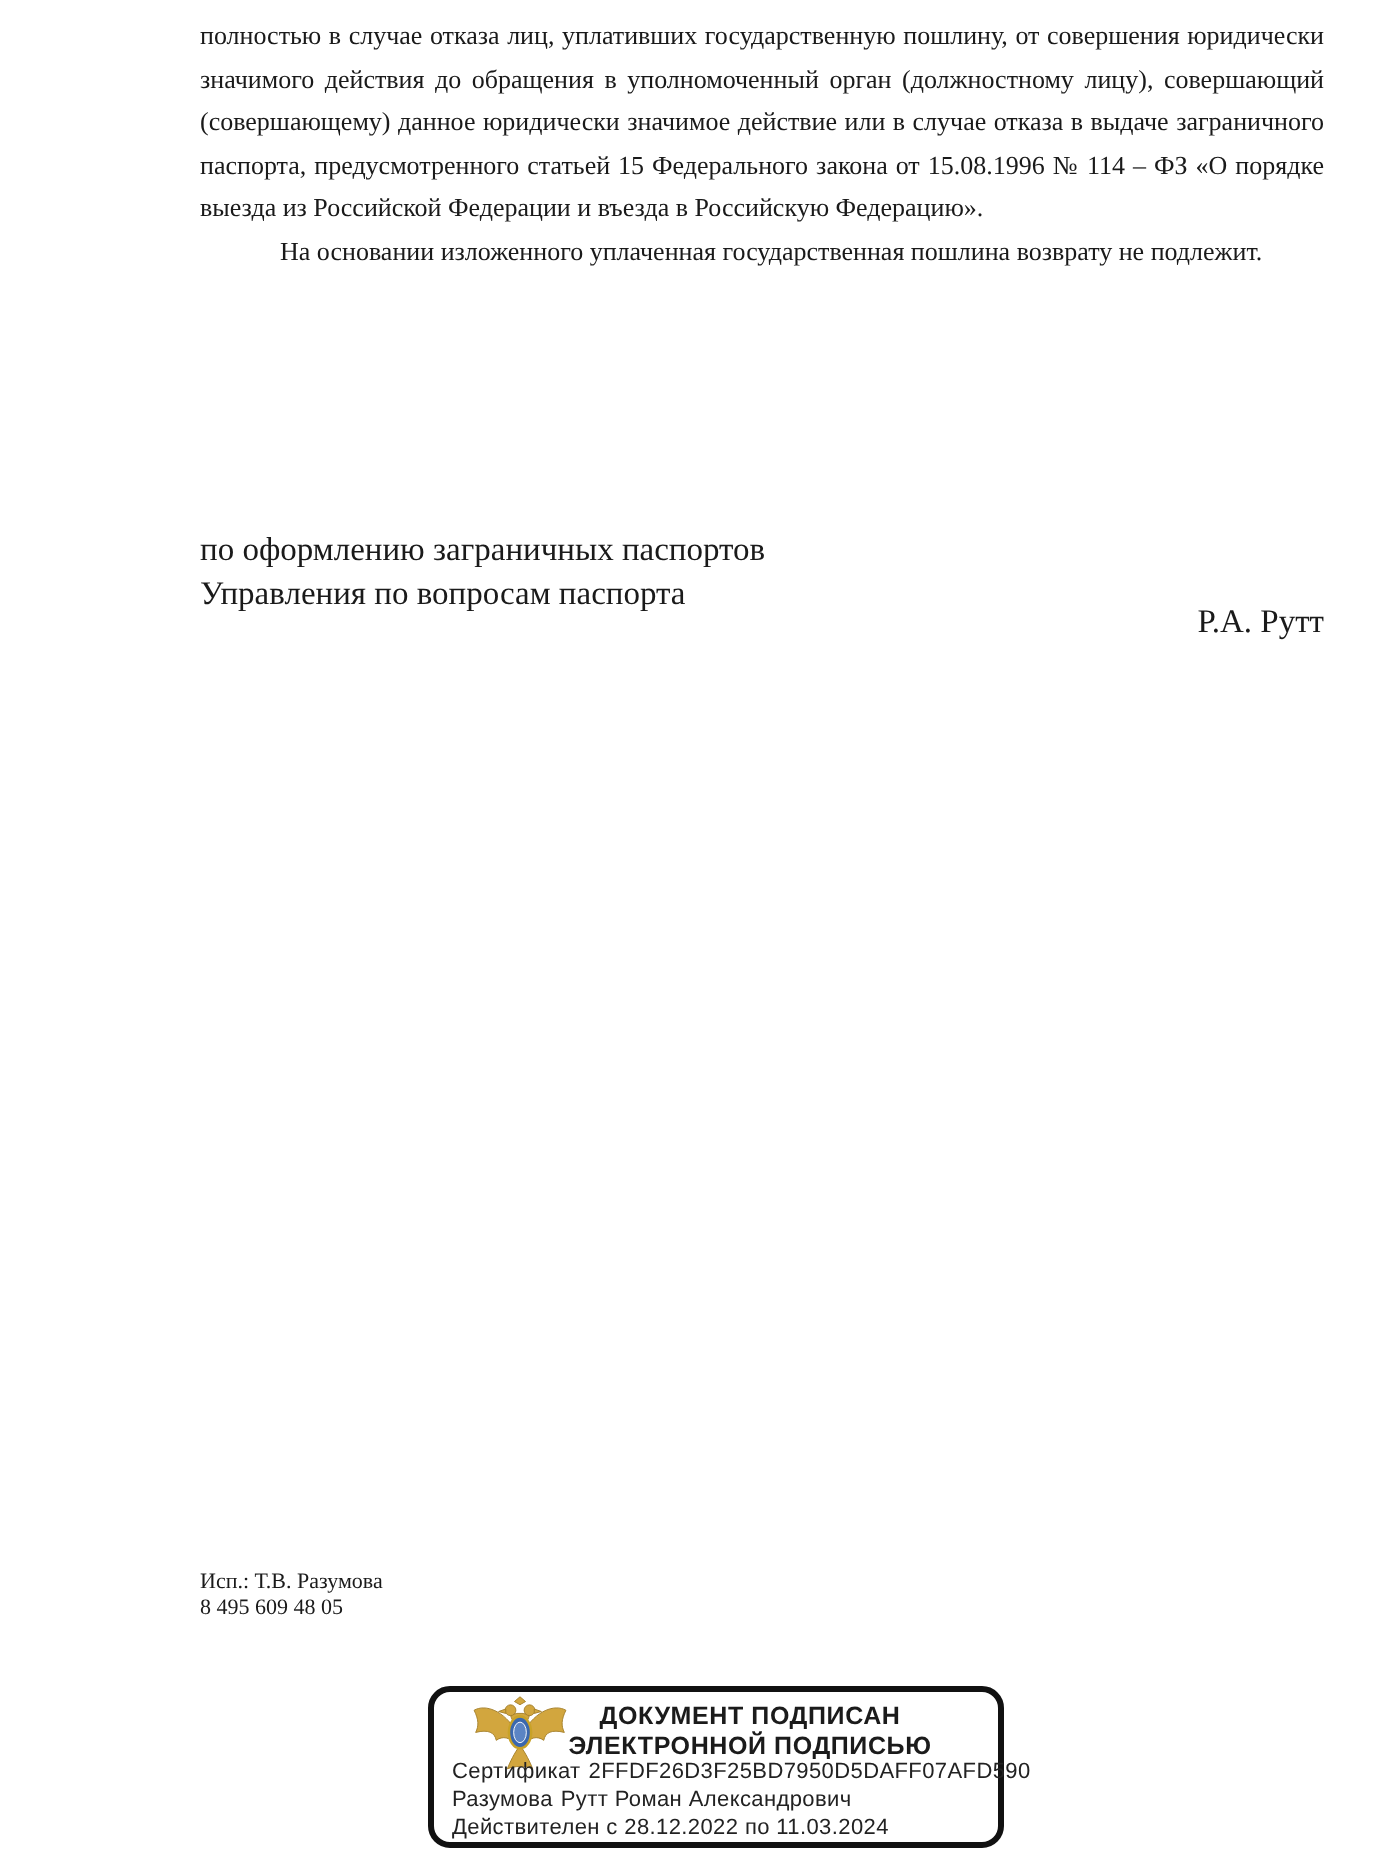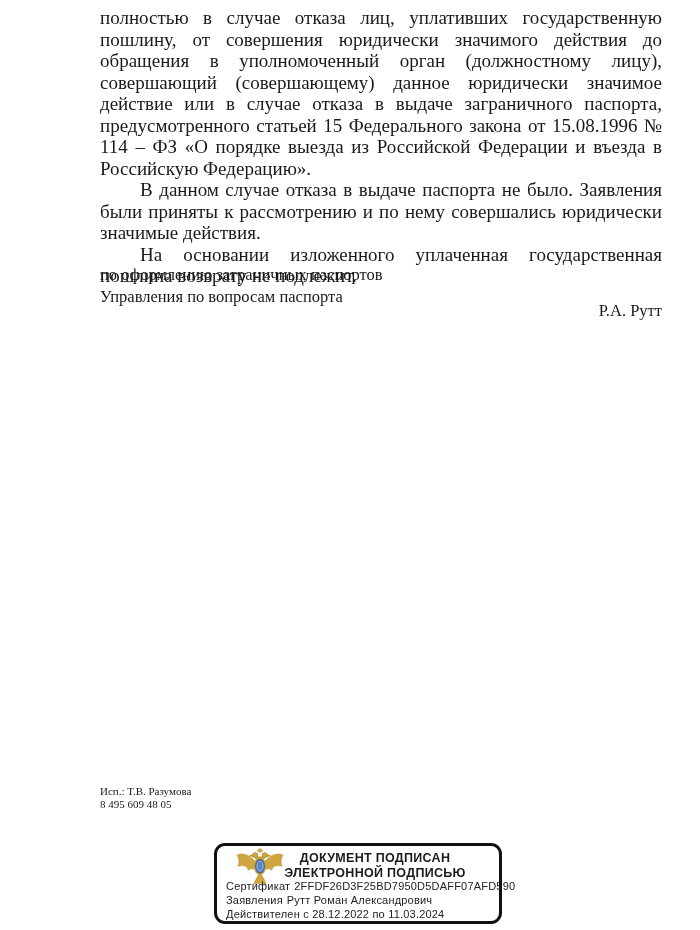--- a/index.html
+++ b/index.html
@@ -14,21 +14,21 @@
     background: #ffffff;
     overflow: hidden;
     font-family: "Liberation Serif", serif;
     color: #1a1a1a;
   }
   .body-text {
     position: absolute;
     left: 100px;
     top: 7px;
     width: 562px;
-    font-size: 19px;
+    font-size: 13px;
     line-height: 21.5px;
     text-align: justify;
   }
   .body-text p {
     margin: 0;
   }
   .body-text p.indented {
     text-indent: 40px;
   }
   .signature-block {
@@ -104,21 +104,20 @@
     margin-right: 4px;
   }
 </style>
 </head>
 <body>
 
 <div class="page">
 
   <div class="body-text">
     <p>полностью в случае отказа лиц, уплативших государственную пошлину, от совершения юридически значимого действия до обращения в уполномоченный орган (должностному лицу), совершающий (совершающему) данное юридически значимое действие или в случае отказа в выдаче заграничного паспорта, предусмотренного статьей 15 Федерального закона от 15.08.1996 № 114 – ФЗ «О порядке выезда из Российской Федерации и въезда в Российскую Федерацию».</p>
-    <p class="indented">В данном случае отказа в выдаче паспорта не было. Заявления были приняты к рассмотрению и по нему совершались юридически значимые действия.</p>
     <p class="indented">На основании изложенного уплаченная государственная пошлина возврату не подлежит.</p>
   </div>
 
   <div class="signature-block">
     <div class="sig-line">по оформлению заграничных паспортов</div>
     <div class="sig-line">
       <span>Управления по вопросам паспорта</span>
       <span class="sig-name">Р.А. Рутт</span>
     </div>
   </div>
@@ -149,20 +148,20 @@
     <div class="stamp-title">
       <div>ДОКУМЕНТ ПОДПИСАН</div>
       <div>ЭЛЕКТРОННОЙ ПОДПИСЬЮ</div>
     </div>
 
     <div class="stamp-lines">
       <div>
         <span class="lbl">Сертификат</span><span>2FFDF26D3F25BD7950D5DAFF07AFD590</span>
       </div>
       <div>
-        <span class="lbl">Заявления</span><span class="bold">Рутт Роман Александрович</span>
+        <span class="lbl">Разумова</span><span class="bold">Рутт Роман Александрович</span>
       </div>
       <div>Действителен с 28.12.2022 по 11.03.2024</div>
     </div>
 
   </div>
 
 </div>
 
 </body></html>

